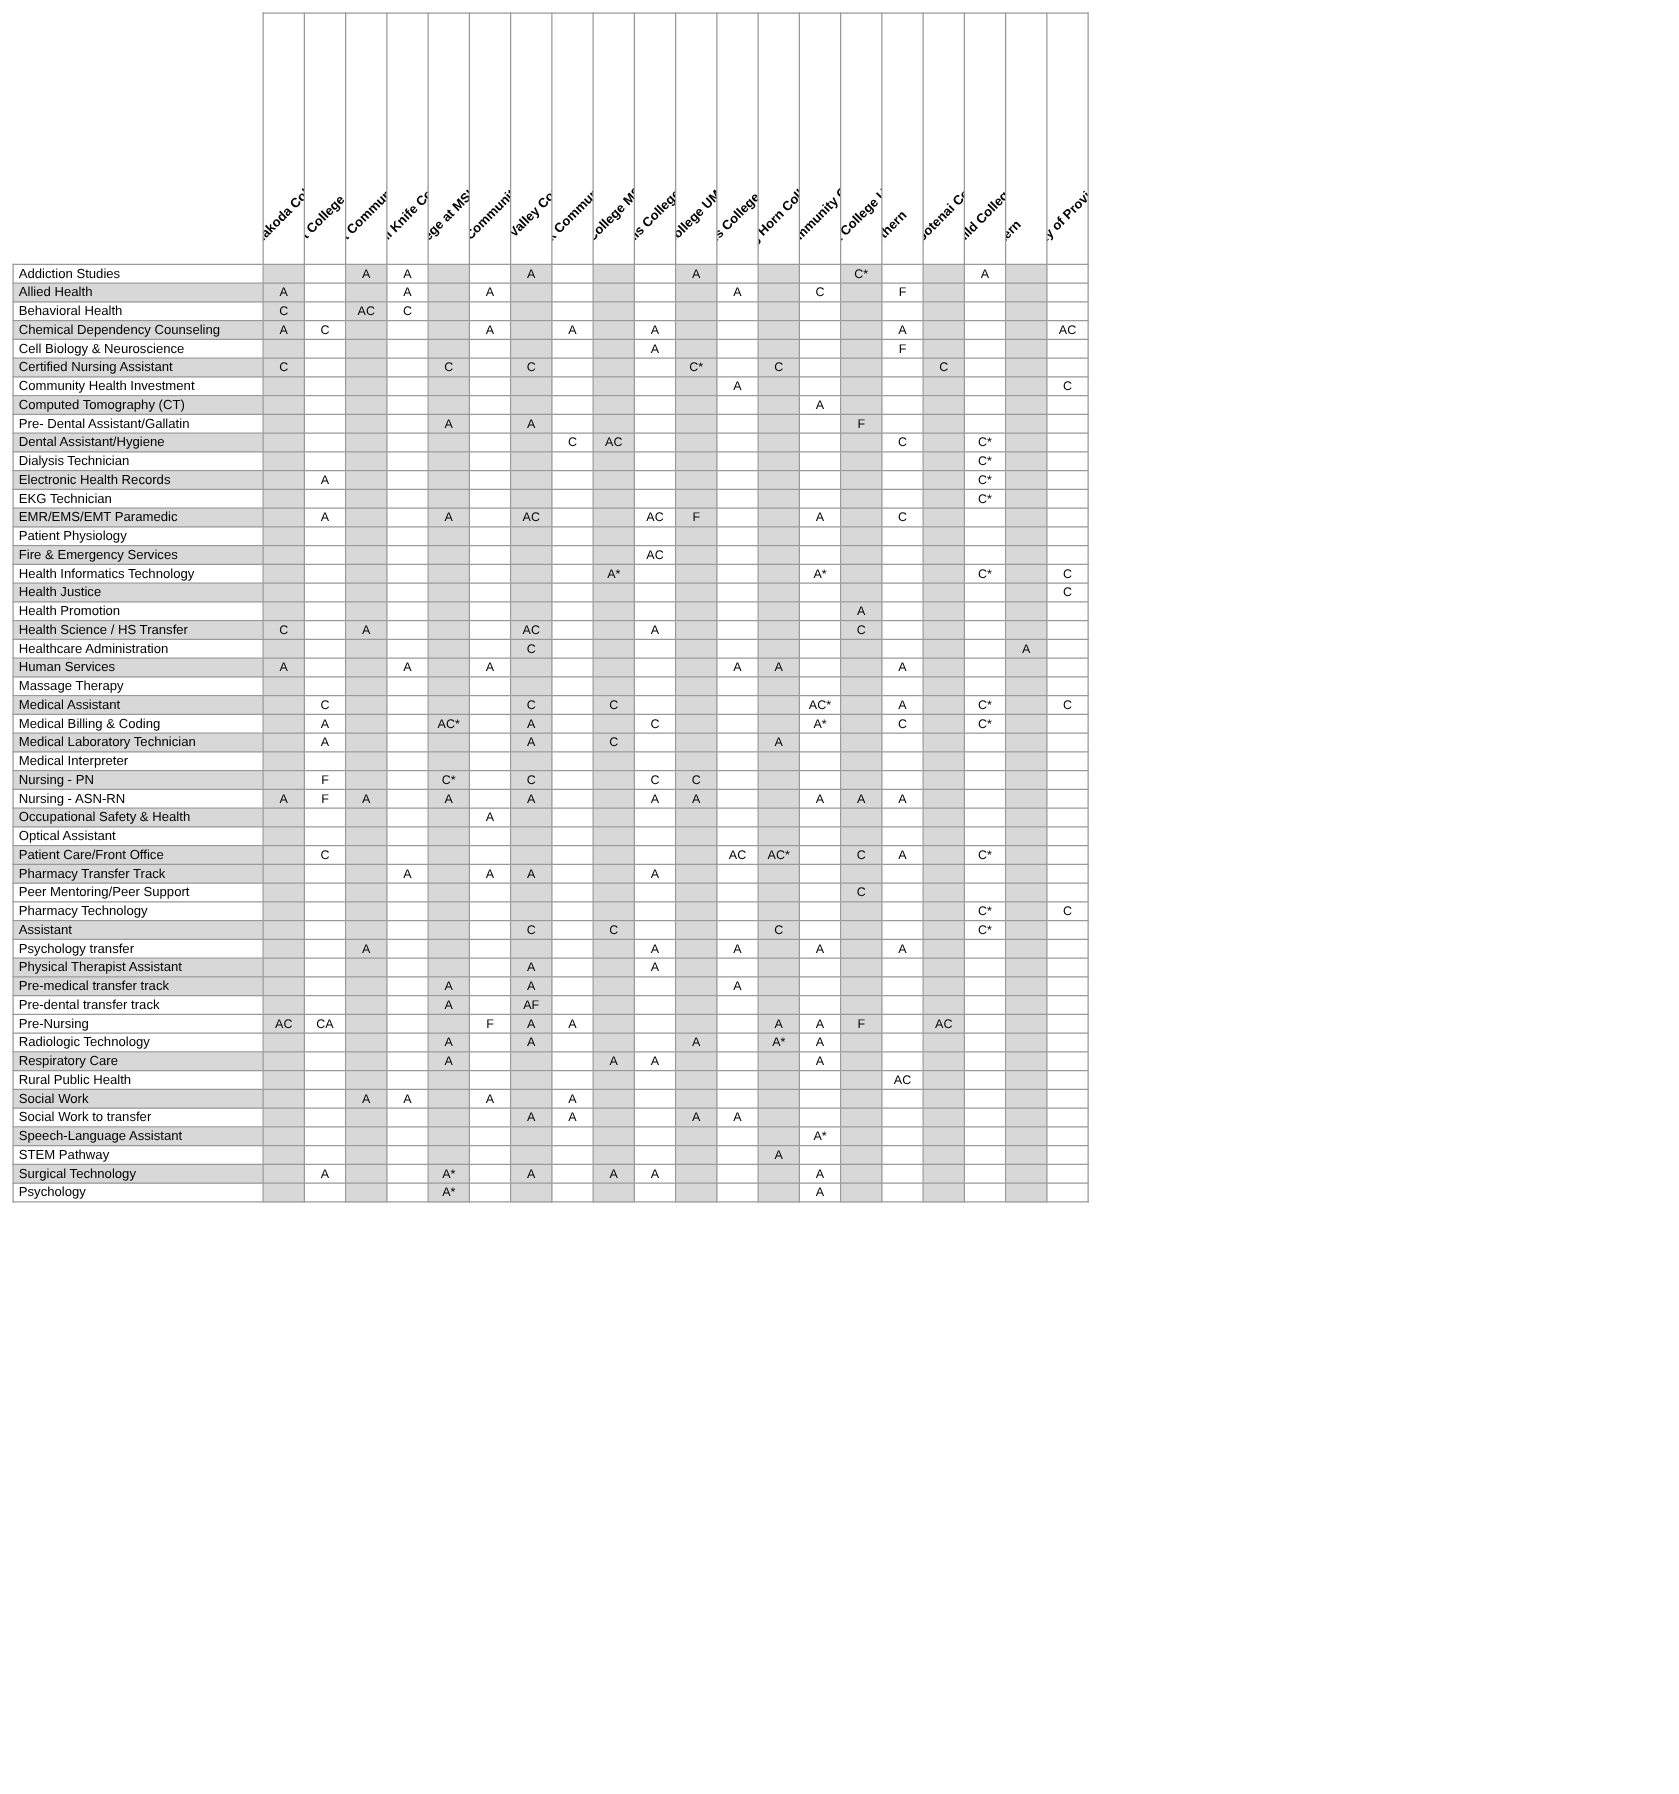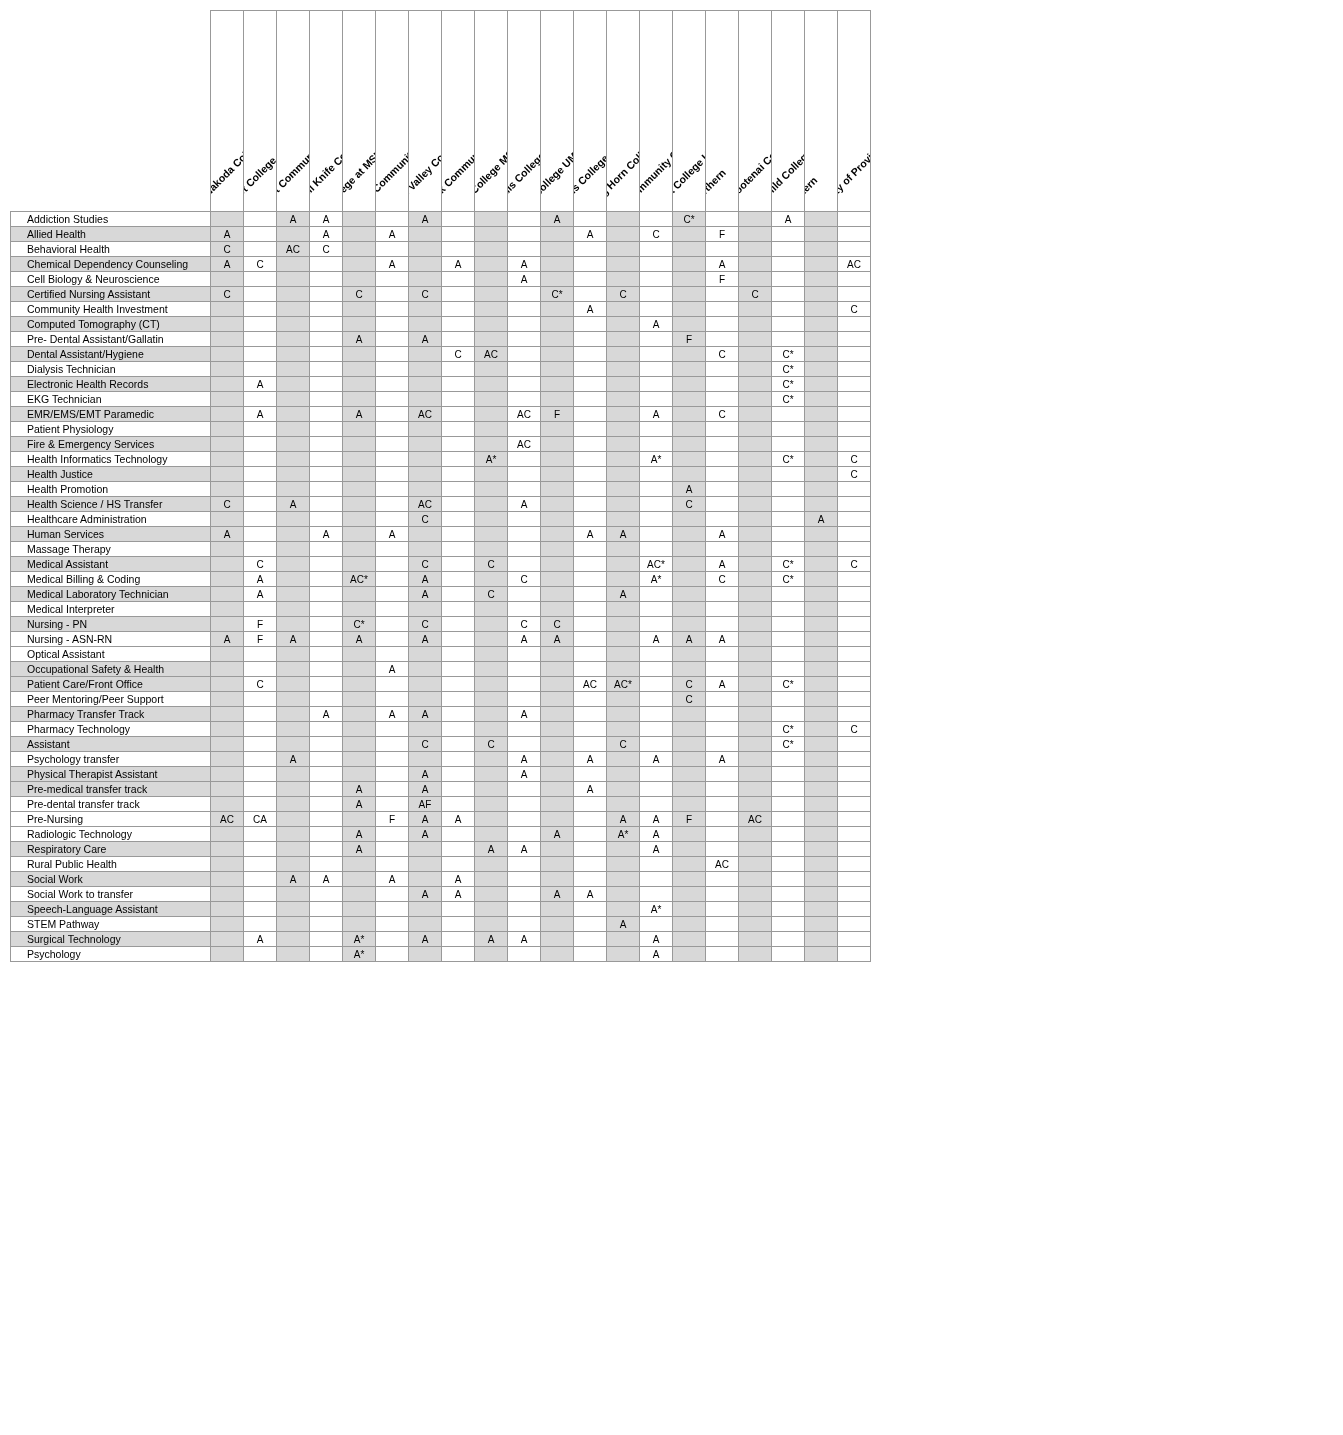--- a/index.html
+++ b/index.html
@@ -18,21 +18,21 @@
     th, td {
       border: 1px solid #999;
       text-align: center;
       vertical-align: middle;
       padding: 1px 2px;
     }
     
     td.row-label {
       text-align: left;
       white-space: nowrap;
-      padding: 1px 16px;
+      padding: 1px 4px;
       font-size: 10.5px;
       background: #fff;
       min-width: 200px;
       width: 200px;
     }
     
     td.row-label.shaded {
       background: #d8d8d8;
       margin-top: 12px;
     }
@@ -861,50 +861,50 @@
           <td class="data-cell shaded"></td>
           <td class="data-cell">A</td>
           <td class="data-cell shaded">A</td>
           <td class="data-cell">A</td>
           <td class="data-cell shaded"></td>
           <td class="data-cell"></td>
           <td class="data-cell shaded"></td>
           <td class="data-cell"></td>
         </tr>
         <tr>
+          <td class="row-label shaded">Occupational Safety &amp; Health</td>
+          <td class="data-cell shaded"></td>
+          <td class="data-cell"></td>
+          <td class="data-cell shaded"></td>
+          <td class="data-cell"></td>
+          <td class="data-cell shaded"></td>
+          <td class="data-cell">A</td>
+          <td class="data-cell shaded"></td>
+          <td class="data-cell"></td>
+          <td class="data-cell shaded"></td>
+          <td class="data-cell"></td>
+          <td class="data-cell shaded"></td>
+          <td class="data-cell"></td>
+          <td class="data-cell shaded"></td>
+          <td class="data-cell"></td>
+          <td class="data-cell shaded"></td>
+          <td class="data-cell"></td>
+          <td class="data-cell shaded"></td>
+          <td class="data-cell"></td>
+          <td class="data-cell shaded"></td>
+          <td class="data-cell"></td>
+        </tr>
+        <tr>
           <td class="row-label">Optical Assistant</td>
           <td class="data-cell shaded"></td>
           <td class="data-cell"></td>
           <td class="data-cell shaded"></td>
           <td class="data-cell"></td>
           <td class="data-cell shaded"></td>
           <td class="data-cell"></td>
-          <td class="data-cell shaded"></td>
-          <td class="data-cell"></td>
-          <td class="data-cell shaded"></td>
-          <td class="data-cell"></td>
-          <td class="data-cell shaded"></td>
-          <td class="data-cell"></td>
-          <td class="data-cell shaded"></td>
-          <td class="data-cell"></td>
-          <td class="data-cell shaded"></td>
-          <td class="data-cell"></td>
-          <td class="data-cell shaded"></td>
-          <td class="data-cell"></td>
-          <td class="data-cell shaded"></td>
-          <td class="data-cell"></td>
-        </tr>
-        <tr>
-          <td class="row-label shaded">Occupational Safety &amp; Health</td>
-          <td class="data-cell shaded"></td>
-          <td class="data-cell"></td>
-          <td class="data-cell shaded"></td>
-          <td class="data-cell"></td>
-          <td class="data-cell shaded"></td>
-          <td class="data-cell">A</td>
           <td class="data-cell shaded"></td>
           <td class="data-cell"></td>
           <td class="data-cell shaded"></td>
           <td class="data-cell"></td>
           <td class="data-cell shaded"></td>
           <td class="data-cell"></td>
           <td class="data-cell shaded"></td>
           <td class="data-cell"></td>
           <td class="data-cell shaded"></td>
           <td class="data-cell"></td>
@@ -930,59 +930,59 @@
           <td class="data-cell shaded">AC*</td>
           <td class="data-cell"></td>
           <td class="data-cell shaded">C</td>
           <td class="data-cell">A</td>
           <td class="data-cell shaded"></td>
           <td class="data-cell">C*</td>
           <td class="data-cell shaded"></td>
           <td class="data-cell"></td>
         </tr>
         <tr>
+          <td class="row-label shaded">Pharmacy Transfer Track</td>
+          <td class="data-cell shaded"></td>
+          <td class="data-cell"></td>
+          <td class="data-cell shaded"></td>
+          <td class="data-cell">A</td>
+          <td class="data-cell shaded"></td>
+          <td class="data-cell">A</td>
+          <td class="data-cell shaded">A</td>
+          <td class="data-cell"></td>
+          <td class="data-cell shaded"></td>
+          <td class="data-cell">A</td>
+          <td class="data-cell shaded"></td>
+          <td class="data-cell"></td>
+          <td class="data-cell shaded"></td>
+          <td class="data-cell"></td>
+          <td class="data-cell shaded"></td>
+          <td class="data-cell"></td>
+          <td class="data-cell shaded"></td>
+          <td class="data-cell"></td>
+          <td class="data-cell shaded"></td>
+          <td class="data-cell"></td>
+        </tr>
+        <tr>
           <td class="row-label">Peer Mentoring/Peer Support</td>
           <td class="data-cell shaded"></td>
           <td class="data-cell"></td>
           <td class="data-cell shaded"></td>
           <td class="data-cell"></td>
           <td class="data-cell shaded"></td>
           <td class="data-cell"></td>
           <td class="data-cell shaded"></td>
           <td class="data-cell"></td>
           <td class="data-cell shaded"></td>
           <td class="data-cell"></td>
           <td class="data-cell shaded"></td>
           <td class="data-cell"></td>
           <td class="data-cell shaded"></td>
           <td class="data-cell"></td>
           <td class="data-cell shaded">C</td>
-          <td class="data-cell"></td>
-          <td class="data-cell shaded"></td>
-          <td class="data-cell"></td>
-          <td class="data-cell shaded"></td>
-          <td class="data-cell"></td>
-        </tr>
-        <tr>
-          <td class="row-label shaded">Pharmacy Transfer Track</td>
-          <td class="data-cell shaded"></td>
-          <td class="data-cell"></td>
-          <td class="data-cell shaded"></td>
-          <td class="data-cell">A</td>
-          <td class="data-cell shaded"></td>
-          <td class="data-cell">A</td>
-          <td class="data-cell shaded">A</td>
-          <td class="data-cell"></td>
-          <td class="data-cell shaded"></td>
-          <td class="data-cell">A</td>
-          <td class="data-cell shaded"></td>
-          <td class="data-cell"></td>
-          <td class="data-cell shaded"></td>
-          <td class="data-cell"></td>
-          <td class="data-cell shaded"></td>
           <td class="data-cell"></td>
           <td class="data-cell shaded"></td>
           <td class="data-cell"></td>
           <td class="data-cell shaded"></td>
           <td class="data-cell"></td>
         </tr>
         <tr>
           <td class="row-label">Pharmacy Technology</td>
           <td class="data-cell shaded"></td>
           <td class="data-cell"></td>

